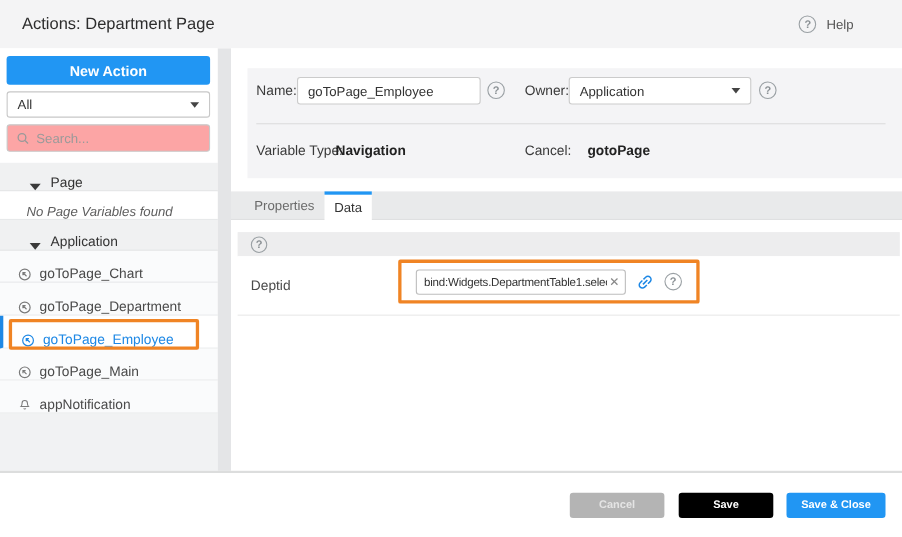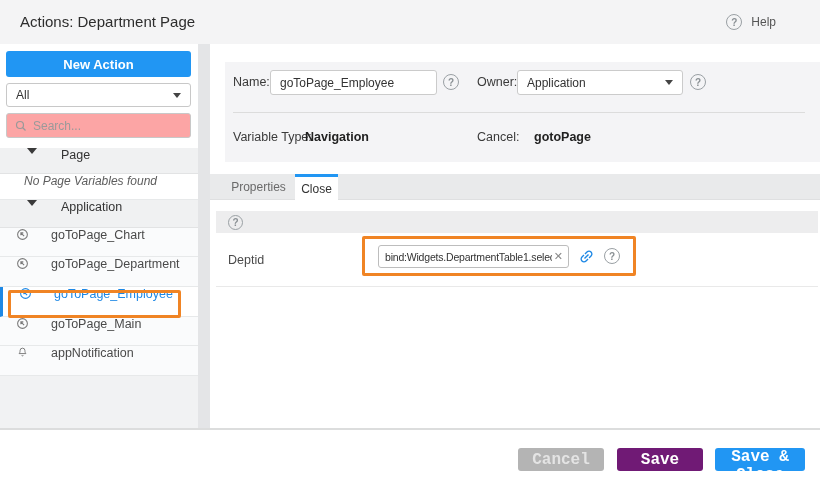--- a/index.html
+++ b/index.html
@@ -22,21 +22,21 @@
              color:#fff; font-size:13px; font-weight:bold; font-family:inherit; cursor:pointer; }
   .filter-select { position:absolute; left:6px; top:39px; width:185px; height:24px; border:1px solid #c8c8c8; border-radius:3px;
                    background:#fff; display:flex; align-items:center; padding:0 9px; font-size:12px; color:#333; cursor:pointer; }
   .filter-select .spacer { flex:1; }
   .caret { width:0; height:0; border-left:4px solid transparent; border-right:4px solid transparent; border-top:5px solid #444; }
   .search-box { position:absolute; left:6px; top:69px; width:185px; height:25px; border:1px solid #c8c8c8; border-radius:3px;
                 background:#fca5a5; display:flex; align-items:center; padding:0 8px; gap:6px; }
   .search-box input { border:none; outline:none; flex:1; font-size:12px; color:#555; font-family:inherit; background:transparent; min-width:0; }
   .search-box input::placeholder { color:#9a9a9a; }
 
-  .trow { position:absolute; left:0; width:198px; display:flex; align-items:flex-start; border-bottom:1px solid #e7e9ea; background:#fafbfc;gap:15px; }
+  .trow { position:absolute; left:0; width:198px; display:flex; align-items:flex-end; border-bottom:1px solid #e7e9ea; background:#fafbfc; }
   .trow.ghead { background:#f0f1f2; border-bottom:1px solid #e2e3e4; cursor:pointer; }
   .tri { width:0; height:0; border-left:5px solid transparent; border-right:5px solid transparent; border-top:6px solid #3a3a3a; margin:0 9px 0 27px; }
   .glabel { font-size:12.5px; color:#333; }
   .empty-row { font-style:italic; font-size:12px; color:#5d5d5d; padding-left:24px; background:#fff; }
   .item { cursor:pointer; }
   .item .vicon { margin:0 7px 0 16px; display:inline-flex; }
   .ilabel { font-size:12.5px; color:#4a4a4a; }
   .item.sel { background:#fff; border-left:3px solid #1e88e5; }
   .item.sel .ilabel { color:#1e88e5; }
   .side-filler { position:absolute; left:0; top:332px; width:198px; height:52px; background:#f1f2f3; }
@@ -76,23 +76,23 @@
   .bindbox { position:absolute; left:162px; top:12px; width:191px; height:23px; border:1px solid #bdbdbd; border-radius:3px; background:#fff;
              display:flex; align-items:center; padding:0 5px 0 6px; }
   .bindbox input { flex:1; min-width:0; border:none; outline:none; font-size:10.5px; letter-spacing:-0.2px; color:#333; font-family:inherit; background:transparent; }
   .clear-x { font-size:11px; color:#888; cursor:pointer; margin-left:2px; }
   .link-btn { position:absolute; left:360px; top:13px; width:20px; height:20px; display:flex; align-items:center; justify-content:center; cursor:pointer; }
   .row-help { position:absolute; left:388px; top:15px; }
 
   
   .foot-div { position:absolute; left:0; top:428px; width:820px; height:2px; background:#dcdddd; }
   .footer { position:absolute; left:0; top:430px; width:820px; height:58px; background:#fff; }
-  .fbtn { position:absolute; top:18px; height:23px; border:none; border-radius:3px; font-size:16px; font-weight:600; font-family:Liberation Mono, monospace; cursor:pointer; }
+  .fbtn { position:absolute; top:18px; height:23px; border:none; border-radius:3px; font-size:10px; font-weight:600; font-family:Liberation Sans, sans-serif; cursor:pointer; }
   .fbtn.cancel { left:518px; width:86px; background:#b4b4b4; color:#e4e4e4; }
-  .fbtn.save   { left:617px; width:86px; background:#701a75; color:#fff; }
+  .fbtn.save   { left:617px; width:86px; background:#000000; color:#fff; }
   .fbtn.saveclose { left:715px; width:90px; background:#2196f3; color:#fff; }
 </style>
 </head>
 <body>
 
 <div class="screen">
 
   <div class="hdr">
     <div class="hdr-title">Actions: Department Page</div>
     <div class="hdr-help">
@@ -216,21 +216,21 @@
       <div class="panel-div"></div>
 
       <span class="kv" style="left:8px;">Variable Type:</span>
       <span class="kv" style="left:80px;"><b>Navigation</b></span>
       <span class="kv" style="left:252px;">Cancel:</span>
       <span class="kv" style="left:309px;"><b>gotoPage</b></span>
     </div>
 
     <div class="tabbar">
       <div class="tab props">Properties</div>
-      <div class="tab active">Close</div>
+      <div class="tab active">Data</div>
     </div>
 
     <div class="sec-head">
       <span class="qmark sm">
           <span>?</span>
         </span>
     </div>
 
     <div class="input-row">
       <span class="rlabel">Deptid</span>

